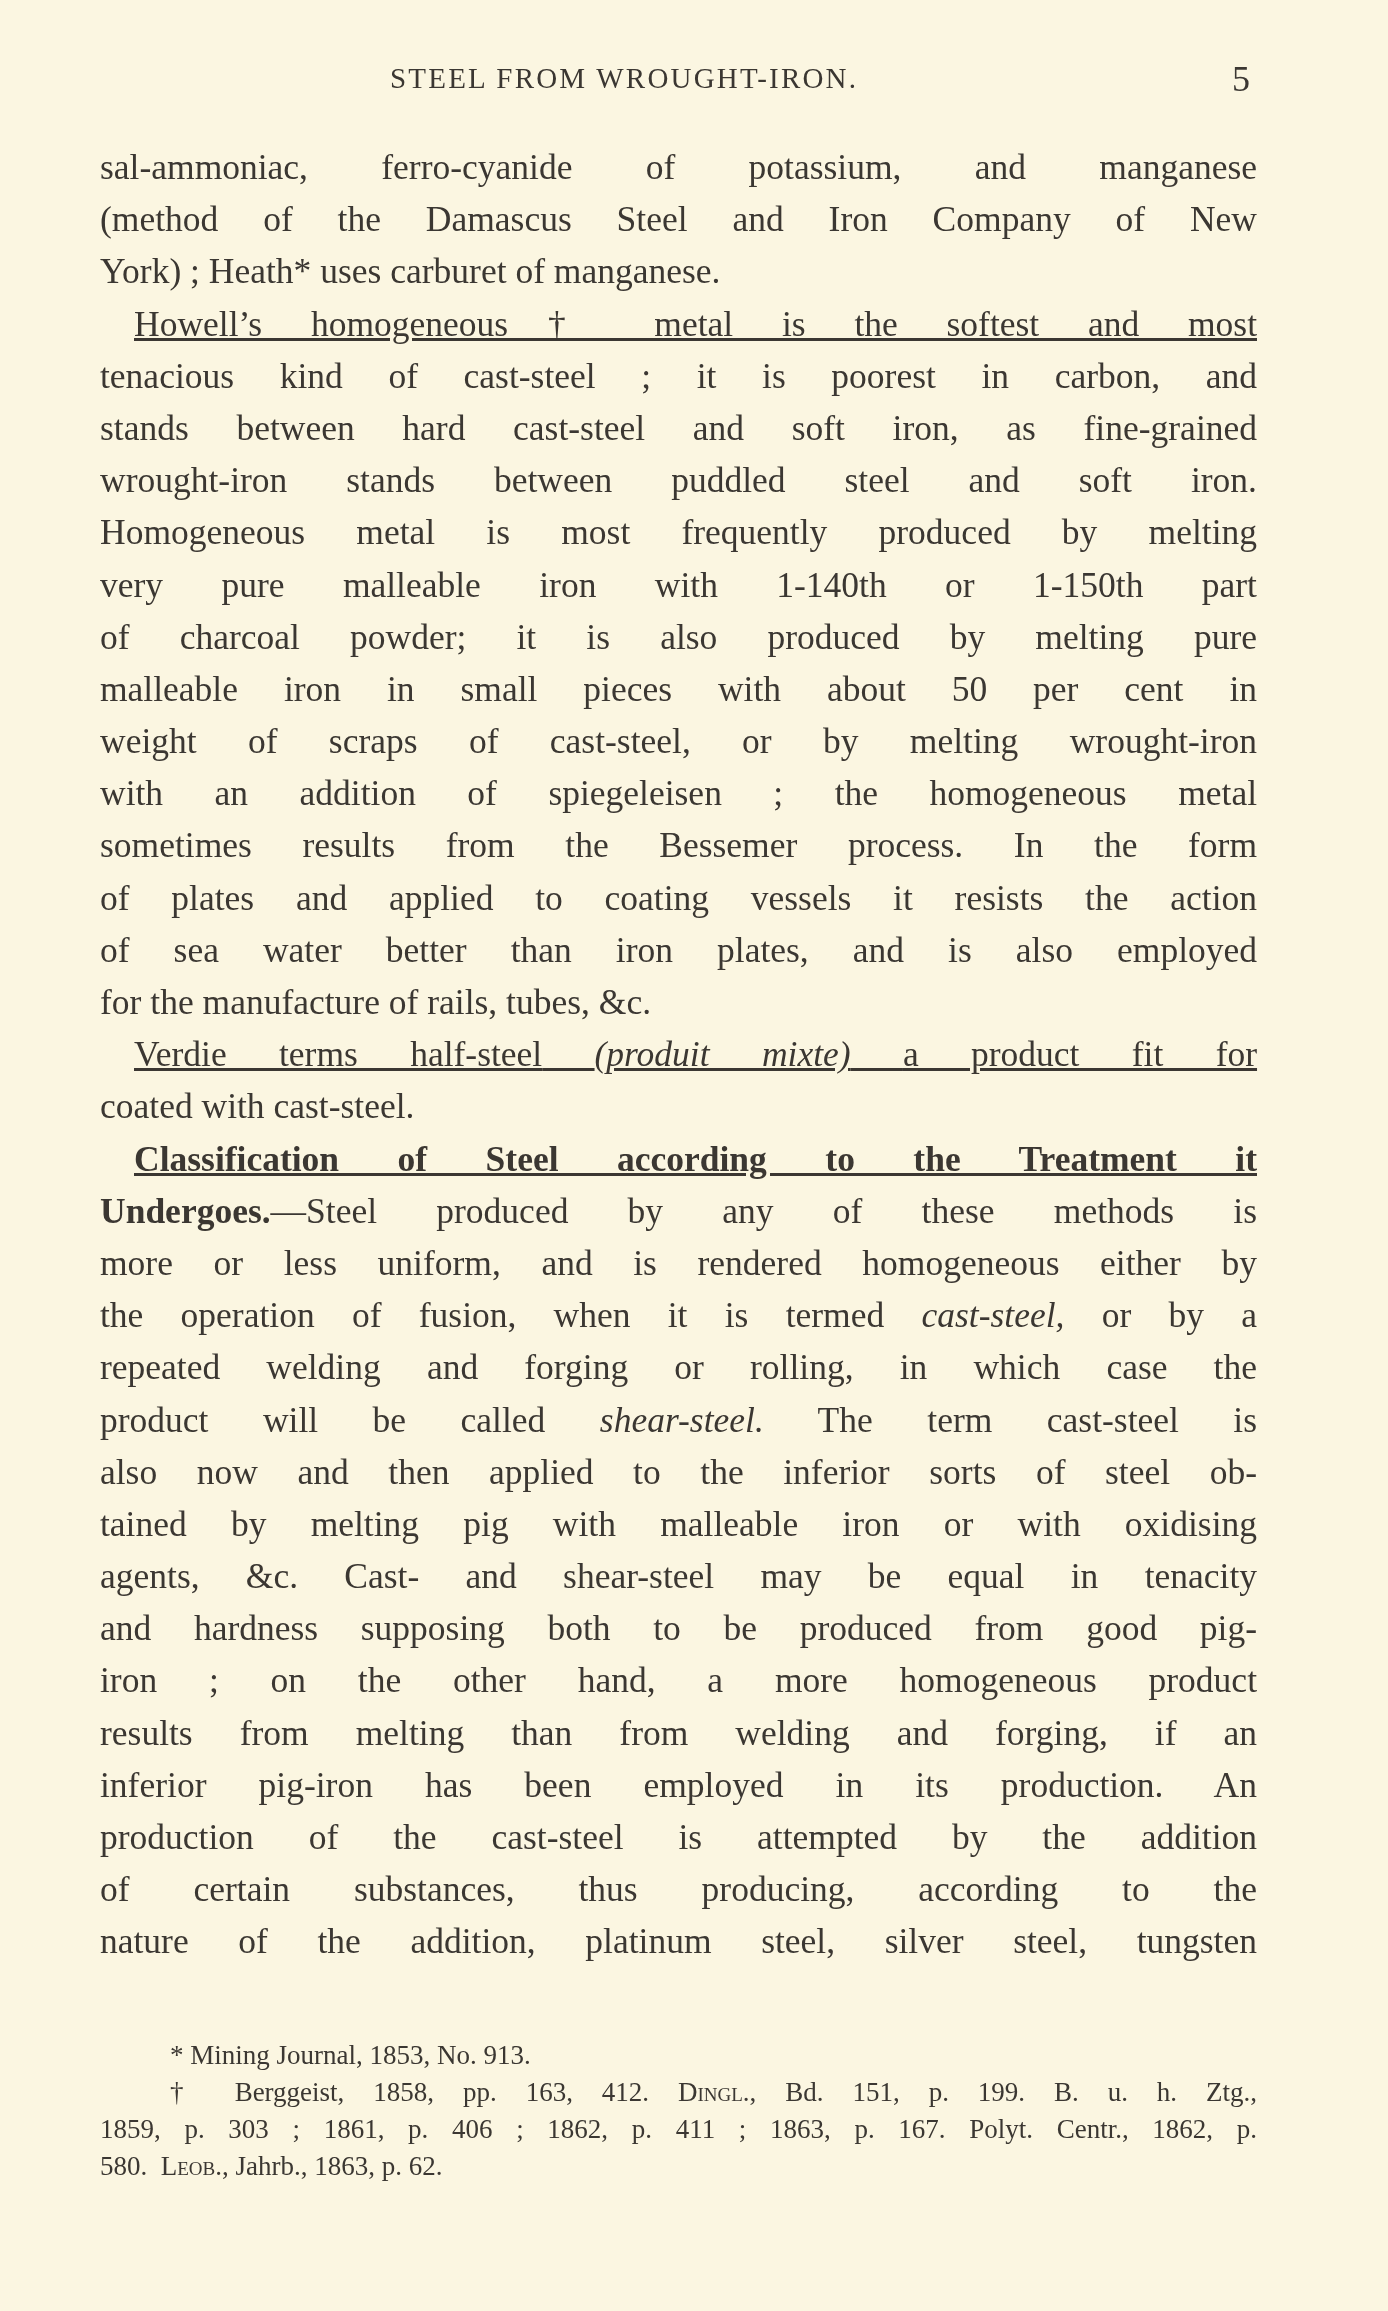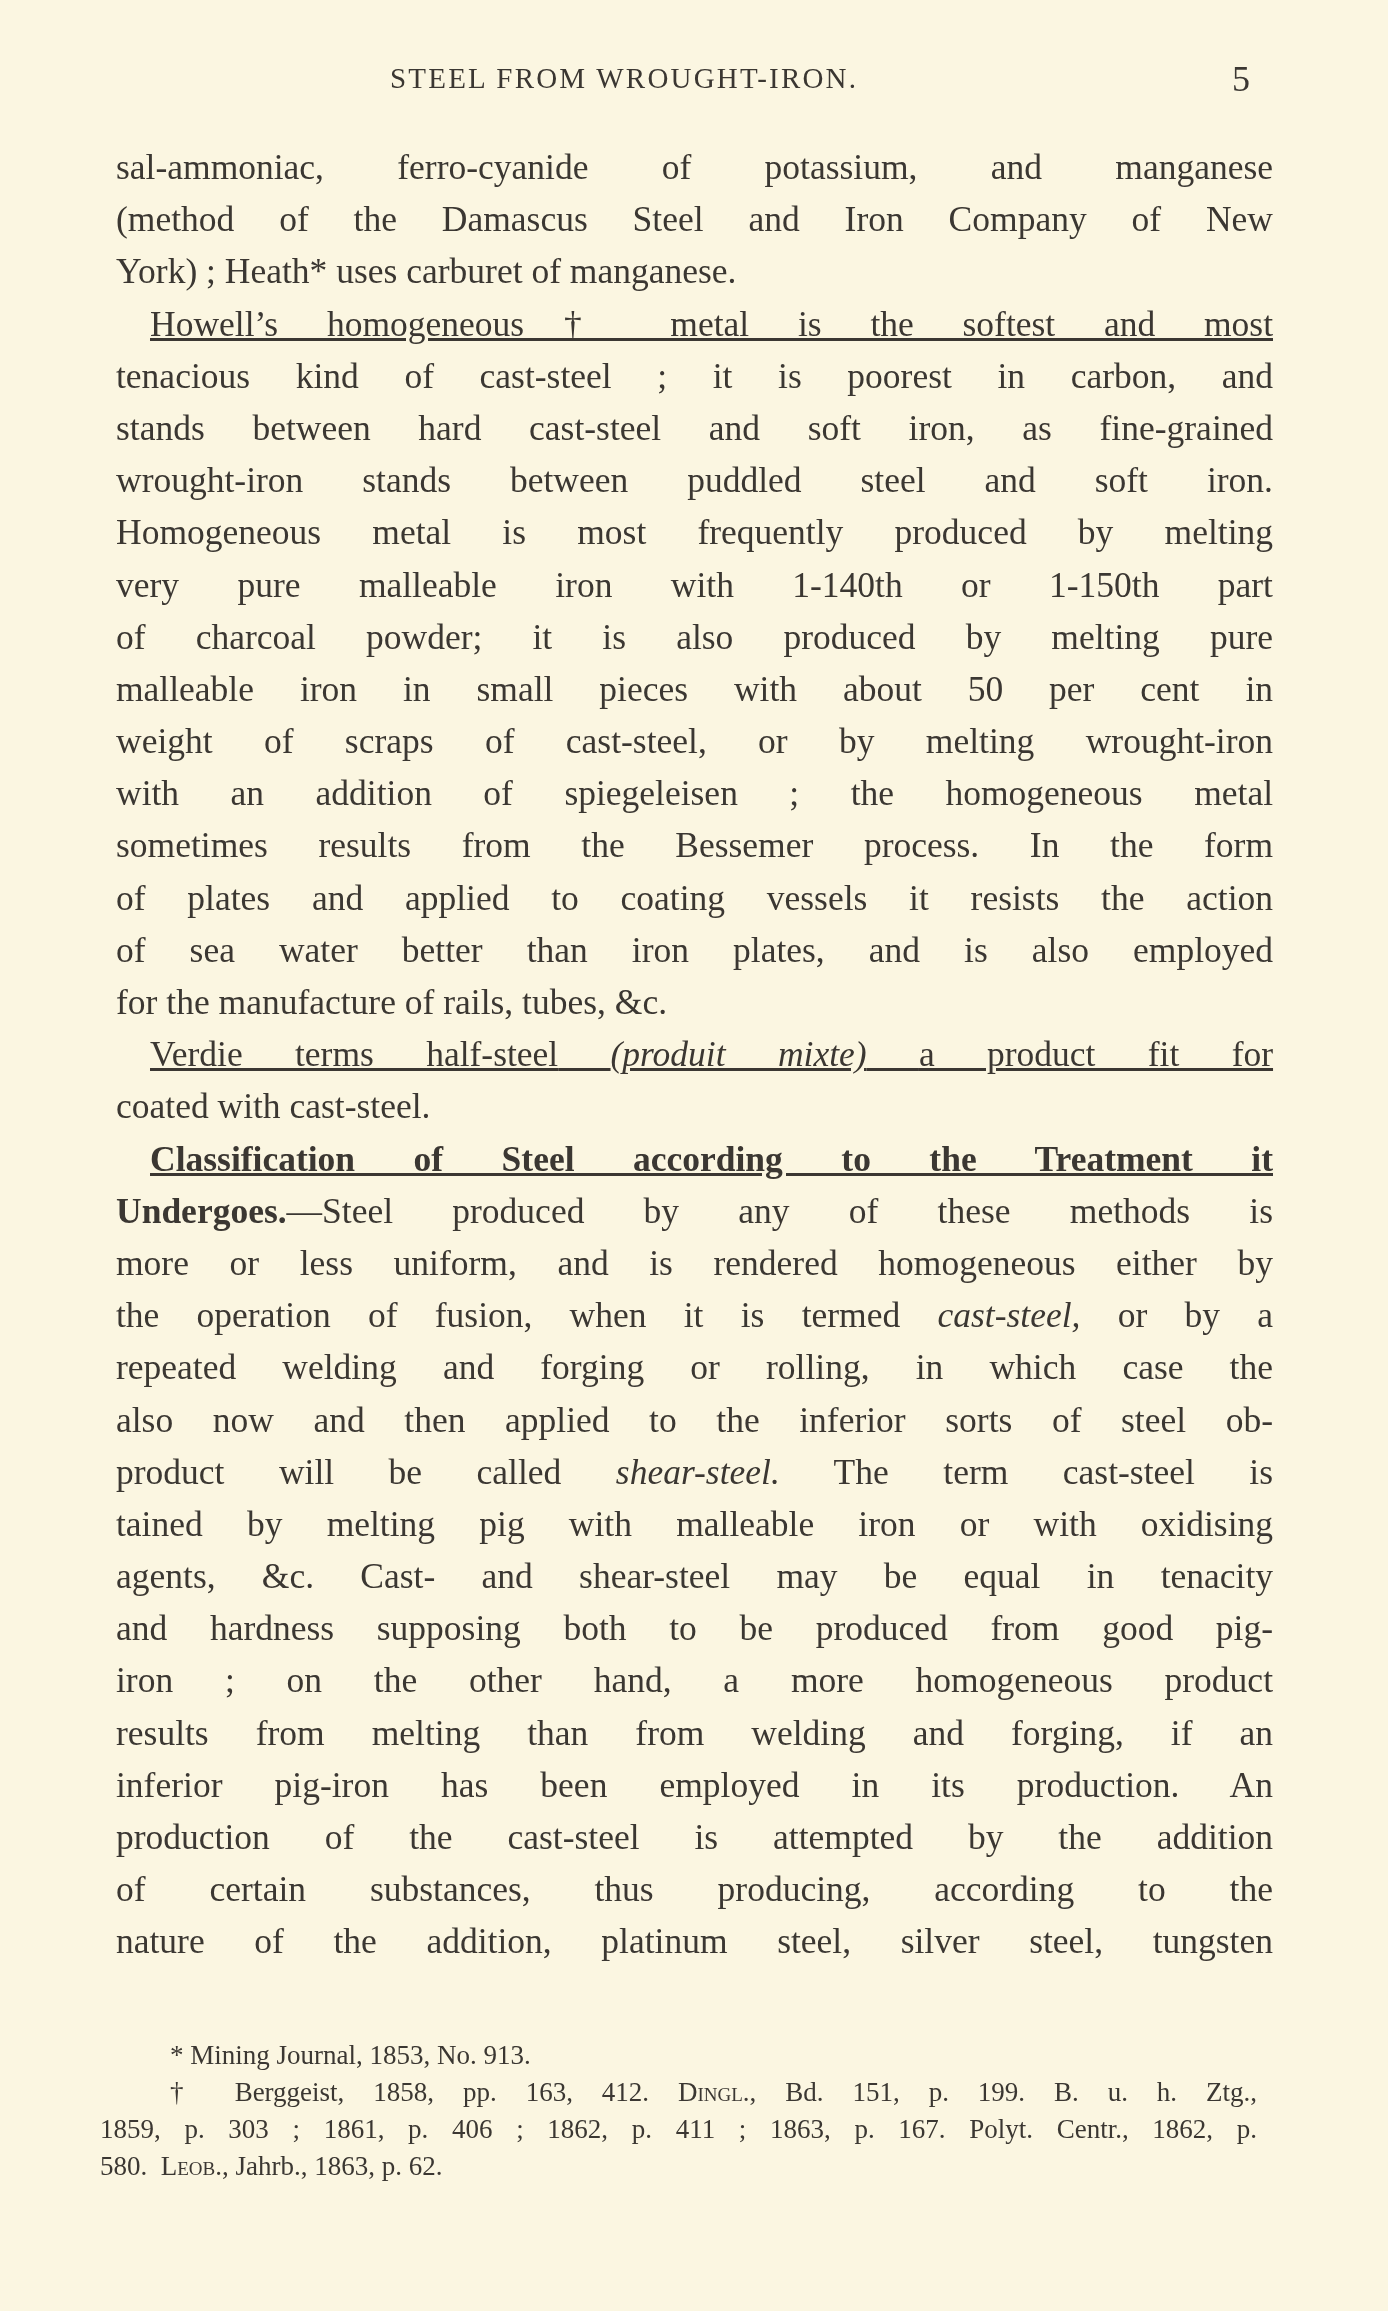--- a/index.html
+++ b/index.html
@@ -16,21 +16,21 @@
   }
   .running-title {
     position: absolute; left: 390px; top: 0;
     font-size: 29px; letter-spacing: 2.2px; white-space: nowrap;
   }
   .page-number {
     position: absolute; left: 1232px; top: -4px;
     font-size: 36px;
   }
   .body-text {
-    position: absolute; left: 116px; top: 141px; width: 1157px;
+    position: absolute; left: 100px; top: 141px; width: 1157px;
   }
   .line {
     display: block;
     height: 52.2px; line-height: 52.2px;
     font-size: 35.5px;
     text-align: justify; text-align-last: justify;
     white-space: nowrap;
     overflow: visible;
   }
   .line.last { text-align-last: left; }
@@ -78,22 +78,22 @@
   <span class="line last">for the manufacture of rails, tubes, &amp;c.</span>
 
   <span class="line indent"><span>Verdie terms half-steel</span> <span class="ital">(produit mixte)</span> <span>a product fit for</span></span>
   <span class="line last">coated with cast-steel.</span>
 
   <span class="line indent bold">Classification of Steel according to the Treatment it</span>
   <span class="line"><span class="bold">Undergoes.</span><span>—Steel produced by any of these methods is</span></span>
   <span class="line">more or less uniform, and is rendered homogeneous either by</span>
   <span class="line"><span>the operation of fusion, when it is termed</span> <span class="ital">cast-steel,</span> <span>or by a</span></span>
   <span class="line">repeated welding and forging or rolling, in which case the</span>
+  <span class="line"><span>product will be called</span> <span class="ital">shear-steel.</span> <span>The term cast-steel is</span></span>
   <span class="line">also now and then applied to the inferior sorts of steel ob-</span>
-  <span class="line"><span>product will be called</span> <span class="ital">shear-steel.</span> <span>The term cast-steel is</span></span>
   <span class="line">tained by melting pig with malleable iron or with oxidising</span>
   <span class="line">agents, &amp;c. Cast- and shear-steel may be equal in tenacity</span>
   <span class="line">and hardness supposing both to be produced from good pig-</span>
   <span class="line">iron ; on the other hand, a more homogeneous product</span>
   <span class="line">results from melting than from welding and forging, if an</span>
   <span class="line">inferior pig-iron has been employed in its production. An</span>
   <span class="line">production of the cast-steel is attempted by the addition</span>
   <span class="line">of certain substances, thus producing, according to the</span>
   <span class="line">nature of the addition, platinum steel, silver steel, tungsten</span>
 </main>

